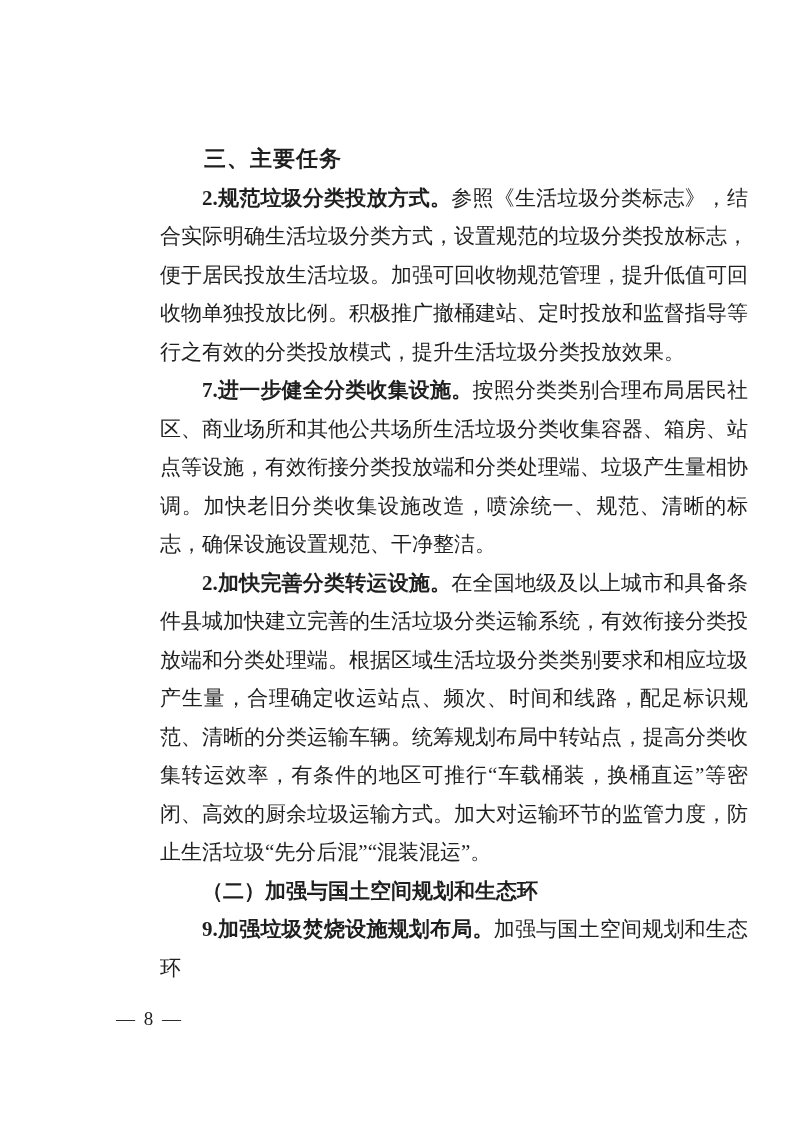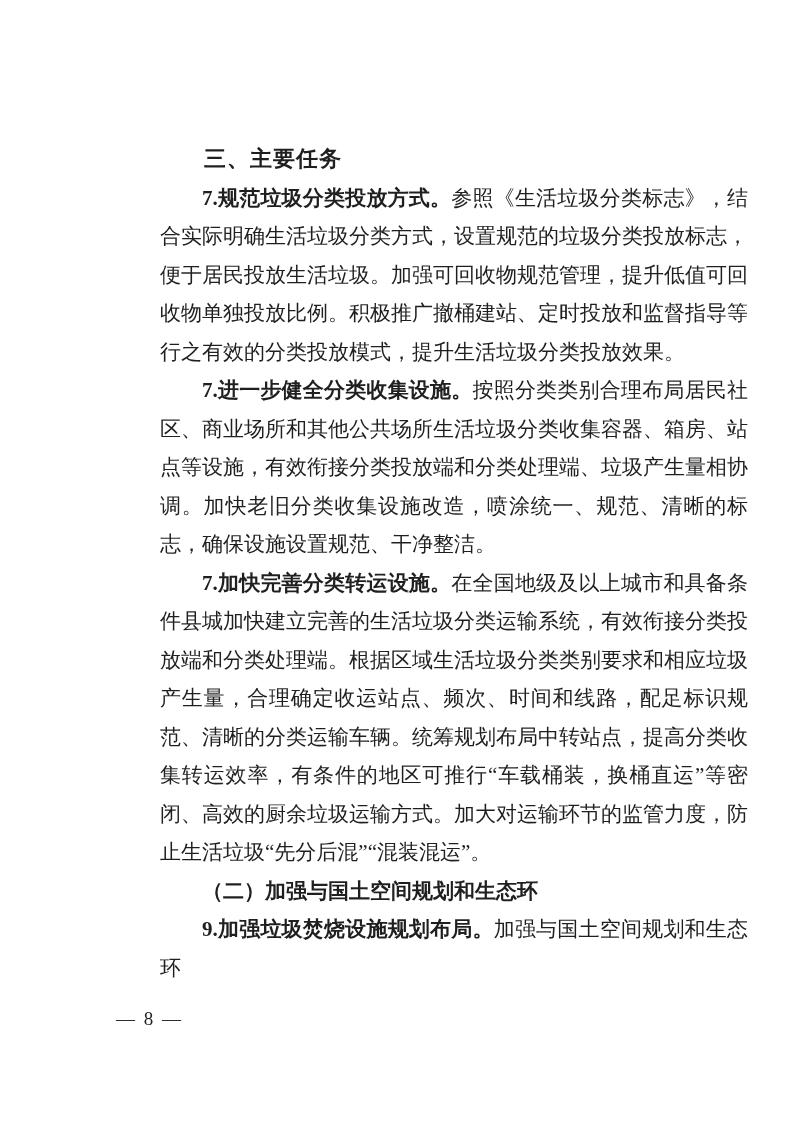--- a/index.html
+++ b/index.html
@@ -60,25 +60,25 @@
 </style>
 </head>
 <body>
 
 <div class="page">
   <div class="content">
 
     <p class="heading">三、主要任务</p>
 
 
-    <p class="body-para"><span class="lead">7.规范垃圾分类投放方式。</span><span>参照《生活垃圾分类标志》，结合实际明确生活垃圾分类方式，设置规范的垃圾分类投放标志，便于居民投放生活垃圾。加强可回收物规范管理，提升低值可回收物单独投放比例。积极推广撤桶建站、定时投放和监督指导等行之有效的分类投放模式，提升生活垃圾分类投放效果。</span></p>
+    <p class="body-para"><span class="lead">2.规范垃圾分类投放方式。</span><span>参照《生活垃圾分类标志》，结合实际明确生活垃圾分类方式，设置规范的垃圾分类投放标志，便于居民投放生活垃圾。加强可回收物规范管理，提升低值可回收物单独投放比例。积极推广撤桶建站、定时投放和监督指导等行之有效的分类投放模式，提升生活垃圾分类投放效果。</span></p>
 
     <p class="body-para"><span class="lead">7.进一步健全分类收集设施。</span><span>按照分类类别合理布局居民社区、商业场所和其他公共场所生活垃圾分类收集容器、箱房、站点等设施，有效衔接分类投放端和分类处理端、垃圾产生量相协调。加快老旧分类收集设施改造，喷涂统一、规范、清晰的标志，确保设施设置规范、干净整洁。</span></p>
 
-    <p class="body-para"><span class="lead">7.加快完善分类转运设施。</span><span>在全国地级及以上城市和具备条件县城加快建立完善的生活垃圾分类运输系统，有效衔接分类投放端和分类处理端。根据区域生活垃圾分类类别要求和相应垃圾产生量，合理确定收运站点、频次、时间和线路，配足标识规范、清晰的分类运输车辆。统筹规划布局中转站点，提高分类收集转运效率，有条件的地区可推行“车载桶装，换桶直运”等密闭、高效的厨余垃圾运输方式。加大对运输环节的监管力度，防止生活垃圾“先分后混”“混装混运”。</span></p>
+    <p class="body-para"><span class="lead">2.加快完善分类转运设施。</span><span>在全国地级及以上城市和具备条件县城加快建立完善的生活垃圾分类运输系统，有效衔接分类投放端和分类处理端。根据区域生活垃圾分类类别要求和相应垃圾产生量，合理确定收运站点、频次、时间和线路，配足标识规范、清晰的分类运输车辆。统筹规划布局中转站点，提高分类收集转运效率，有条件的地区可推行“车载桶装，换桶直运”等密闭、高效的厨余垃圾运输方式。加大对运输环节的监管力度，防止生活垃圾“先分后混”“混装混运”。</span></p>
 
     <p class="subheading">（二）加强与国土空间规划和生态环</p>
 
     <p class="body-para"><span class="lead">9.加强垃圾焚烧设施规划布局。</span><span>加强与国土空间规划和生态环</span></p>
 
   </div>
 
   <div class="page-footer">— 8 —</div>
 </div>
 

